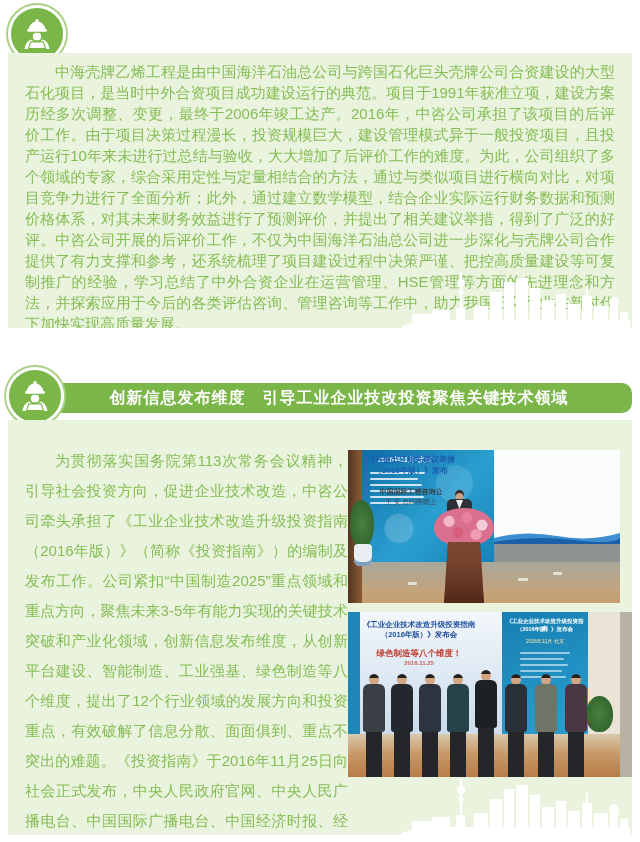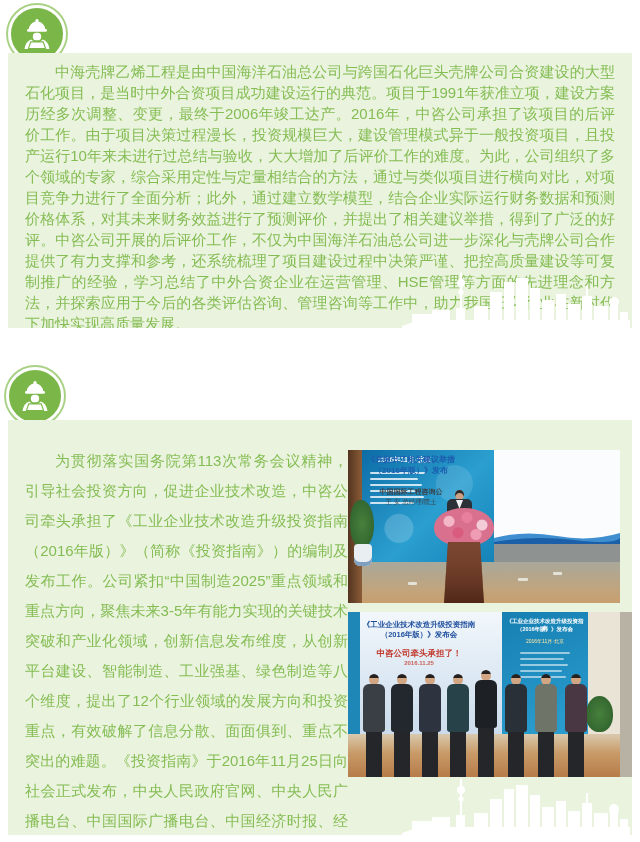--- a/index.html
+++ b/index.html
@@ -144,20 +144,23 @@
         <rect x="180" y="26" width="10" height="30"></rect>
           <rect x="184" y="16" width="2" height="10"></rect>
         <rect x="192" y="36" width="14" height="20"></rect>
           <circle cx="212" cy="32" r="5"></circle>
         <rect x="208" y="34" width="8" height="22"></rect>
           <rect x="218" y="42" width="8" height="14"></rect>
       </g>
     </svg>
   </div>
 
+  <div class="banner" id="banner2">
+    <span>创新信息发布维度　引导工业企业技改投资聚焦关键技术领域</span>
+  </div>
 
   <div class="icon-circle" id="icon2">
     <svg width="40" height="40" viewBox="0 0 48 48">
       <g fill="#ffffff">
         <rect x="22" y="6" width="4" height="7" rx="2"></rect>
         <path d="M14 19 a10 10 0 0 1 20 0 z"></path>
         <rect x="12" y="18" width="24" height="3.4" rx="1.7"></rect>
         <rect x="19" y="22.6" width="10" height="9" rx="4.4"></rect>
         <path d="M9 42 q1.5 -9.5 8 -11.5 l7 5.5 7 -5.5 q6.5 2 8 11.5 z"></path>
         <path d="M16.5 33.5 h15 l2.8 8 h-20.6 z" stroke="#7ab648" stroke-width="1.4"></path>
@@ -199,21 +202,21 @@
       <div class="p1-shirt"></div>
       <div class="p1-flowers"></div>
       <div class="p1-podium"></div>
     </div>
 
     <div class="photo" id="photo2">
       <div class="p2-strip"></div>
       <div class="p2-screen"></div>
       <div class="p2-s1">《工业企业技术改造升级投资指南</div>
       <div class="p2-s2">（2016年版）》发布会</div>
-      <div class="p2-thanks">中咨公司牵头承担了！</div>
+      <div class="p2-thanks">绿色制造等八个维度！</div>
       <div class="p2-date">2016.11.25</div>
       <div class="p2-right">
         <div class="p2-rt1">《工业企业技术改造升级投资指南</div>
         <div class="p2-rt2">（2016年版）》发布会</div>
         <div class="p2-rdate">2016年11月·北京</div>
         <div class="bar" style="left:18px;top:40px;width:50px;opacity:.7;"></div>
         <div class="bar" style="left:18px;top:46px;width:44px;opacity:.7;"></div>
         <div class="bar" style="left:18px;top:52px;width:48px;opacity:.7;"></div>
         <div class="bar" style="left:18px;top:58px;width:42px;opacity:.7;"></div>
         <div class="bar" style="left:18px;top:64px;width:46px;opacity:.7;"></div>

